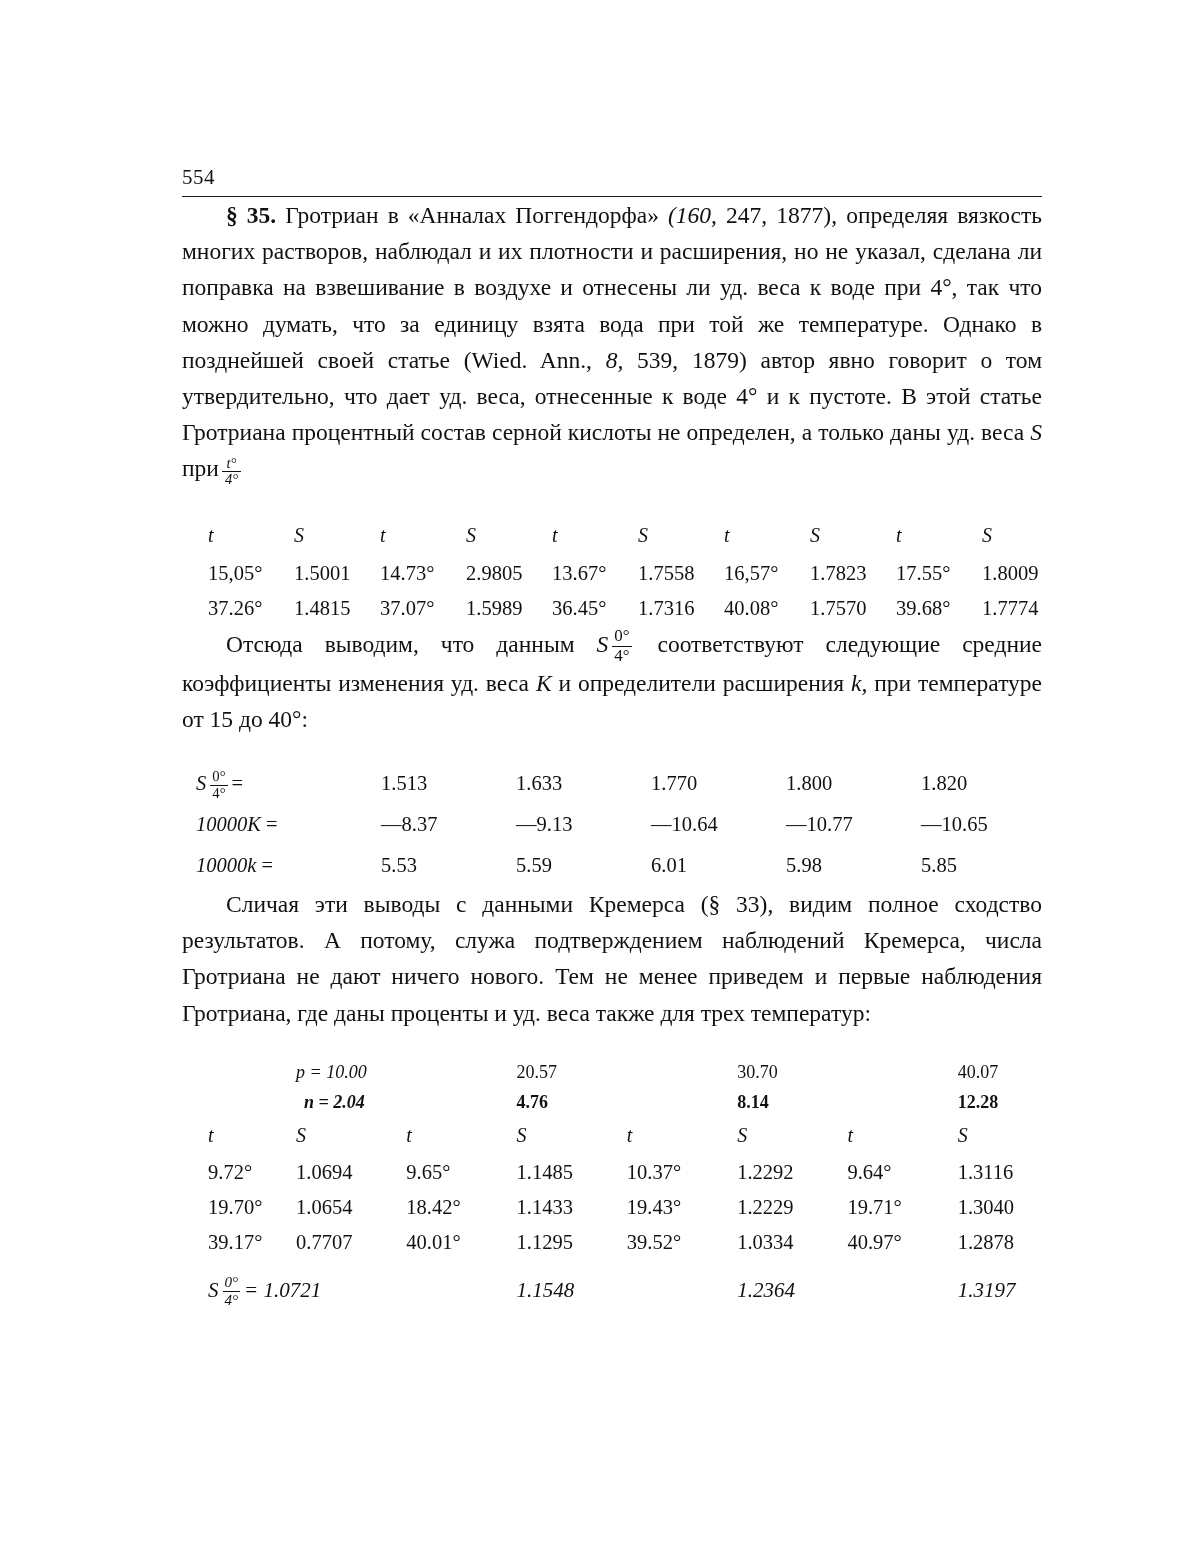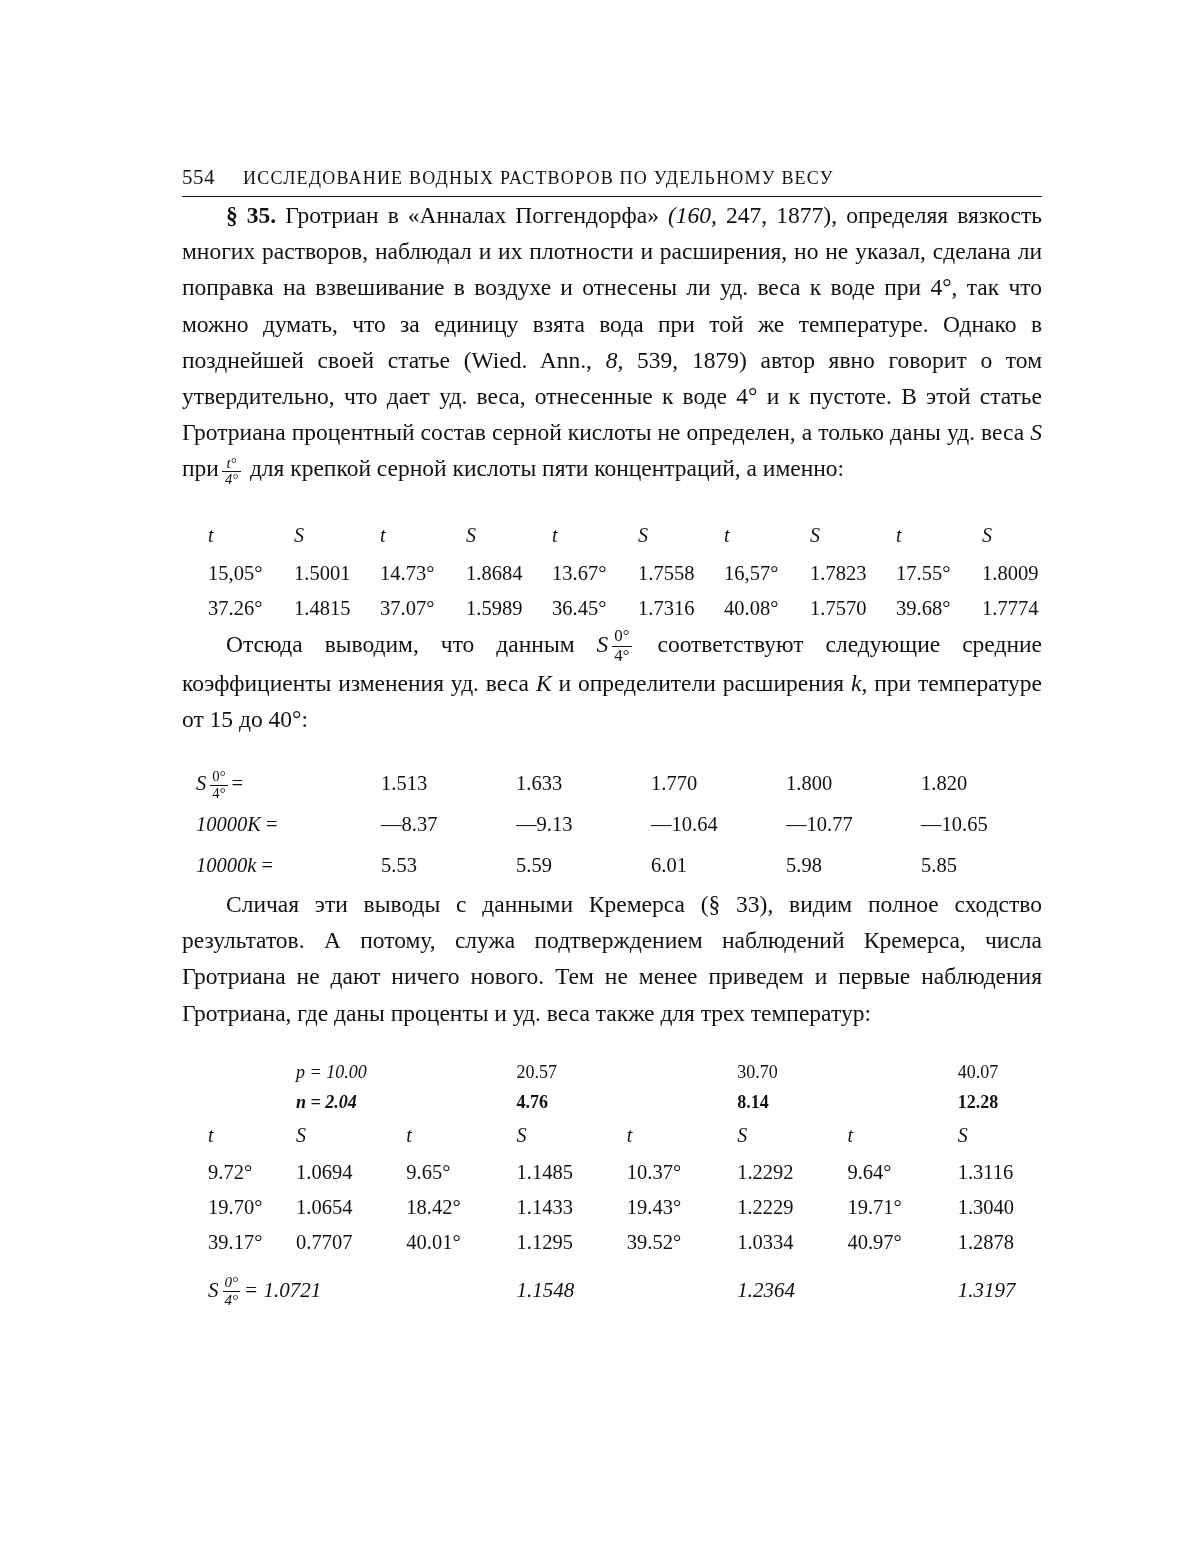--- a/index.html
+++ b/index.html
@@ -105,67 +105,65 @@
   .tbl1 td { line-height: 1.52; }
 
   .tbl-coef { margin-top: 26px; margin-left: 14px; width: 846px; font-size: 21px; }
   .tbl-coef td { line-height: 1.8; white-space: nowrap; }
   .tbl-coef .lbl { font-style: italic; }
 
   .tbl2 { margin-top: 26px; margin-left: 26px; width: 836px; }
   .tbl2 td { line-height: 1.52; }
   .tbl2 .hdr td { font-style: italic; font-size: 20px; padding-bottom: 5px; }
   .tbl2 .pn td { font-size: 18px; padding-bottom: 1px; }
-  .tbl2 .pn .bold { font-weight: bold; }
+  .tbl2 .pn .bold { font-weight: bold; margin-left: 8px; }
   .tbl2 .sline td { font-style: italic; font-size: 21px; padding-top: 14px; }
   .gap-top-30 { margin-top: 30px; }
 </style>
 </head>
 <body>
 
 <div class="page">
   <div class="content">
 
     <div class="runhead">
       <span class="folio">554</span>
-      <span class="title">ИССЛЕДОВАНИЕ ВОДНЫХ РАСТВОРОВ ПО УДЕЛЬНОМУ ВЕСУ</span>
     </div>
     <hr class="rule">
 
     <p class="body para-first">
       <span class="indent"></span><span class="sec">§ 35.</span>
       <span>Гротриан в «Анналах Поггендорфа»</span>
       <span class="ital">(160,</span>
       <span>247, 1877), определяя вязкость многих растворов, наблюдал и их плотности и расширения, но не указал, сделана ли поправка на взвешивание в воздухе и отнесены ли уд. веса к воде при 4°, так что можно думать, что за единицу взята вода при той же температуре. Однако в позднейшей своей статье (Wied. Ann.,</span>
       <span class="ital">8,</span>
       <span>539, 1879) автор явно говорит о том утвердительно, что дает уд. веса, отнесенные к воде 4° и к пустоте. В этой статье Гротриана процентный состав серной кислоты не определен, а только даны уд. веса</span>
       <span class="ital">S</span>
       <span>при</span><span class="frac"><span class="num">t°</span><span class="den">4°</span></span>
-      <span>для крепкой серной кислоты пяти концентраций, а именно:</span>
     </p>
 
     <table class="data tbl1">
       <tbody>
           <tr class="hdr">
         <td>t</td>
         <td>S</td>
         <td>t</td>
         <td>S</td>
         <td>t</td>
         <td>S</td>
         <td>t</td>
         <td>S</td>
         <td>t</td>
         <td>S</td>
       </tr>
       <tr>
         <td>15,05°</td>
         <td>1.5001</td>
         <td>14.73°</td>
-        <td>1.8684</td>
+        <td>2.9805</td>
         <td>13.67°</td>
         <td>1.7558</td>
         <td>16,57°</td>
         <td>1.7823</td>
         <td>17.55°</td>
         <td>1.8009</td>
       </tr>
       <tr>
         <td>37.26°</td>
         <td>1.4815</td>

